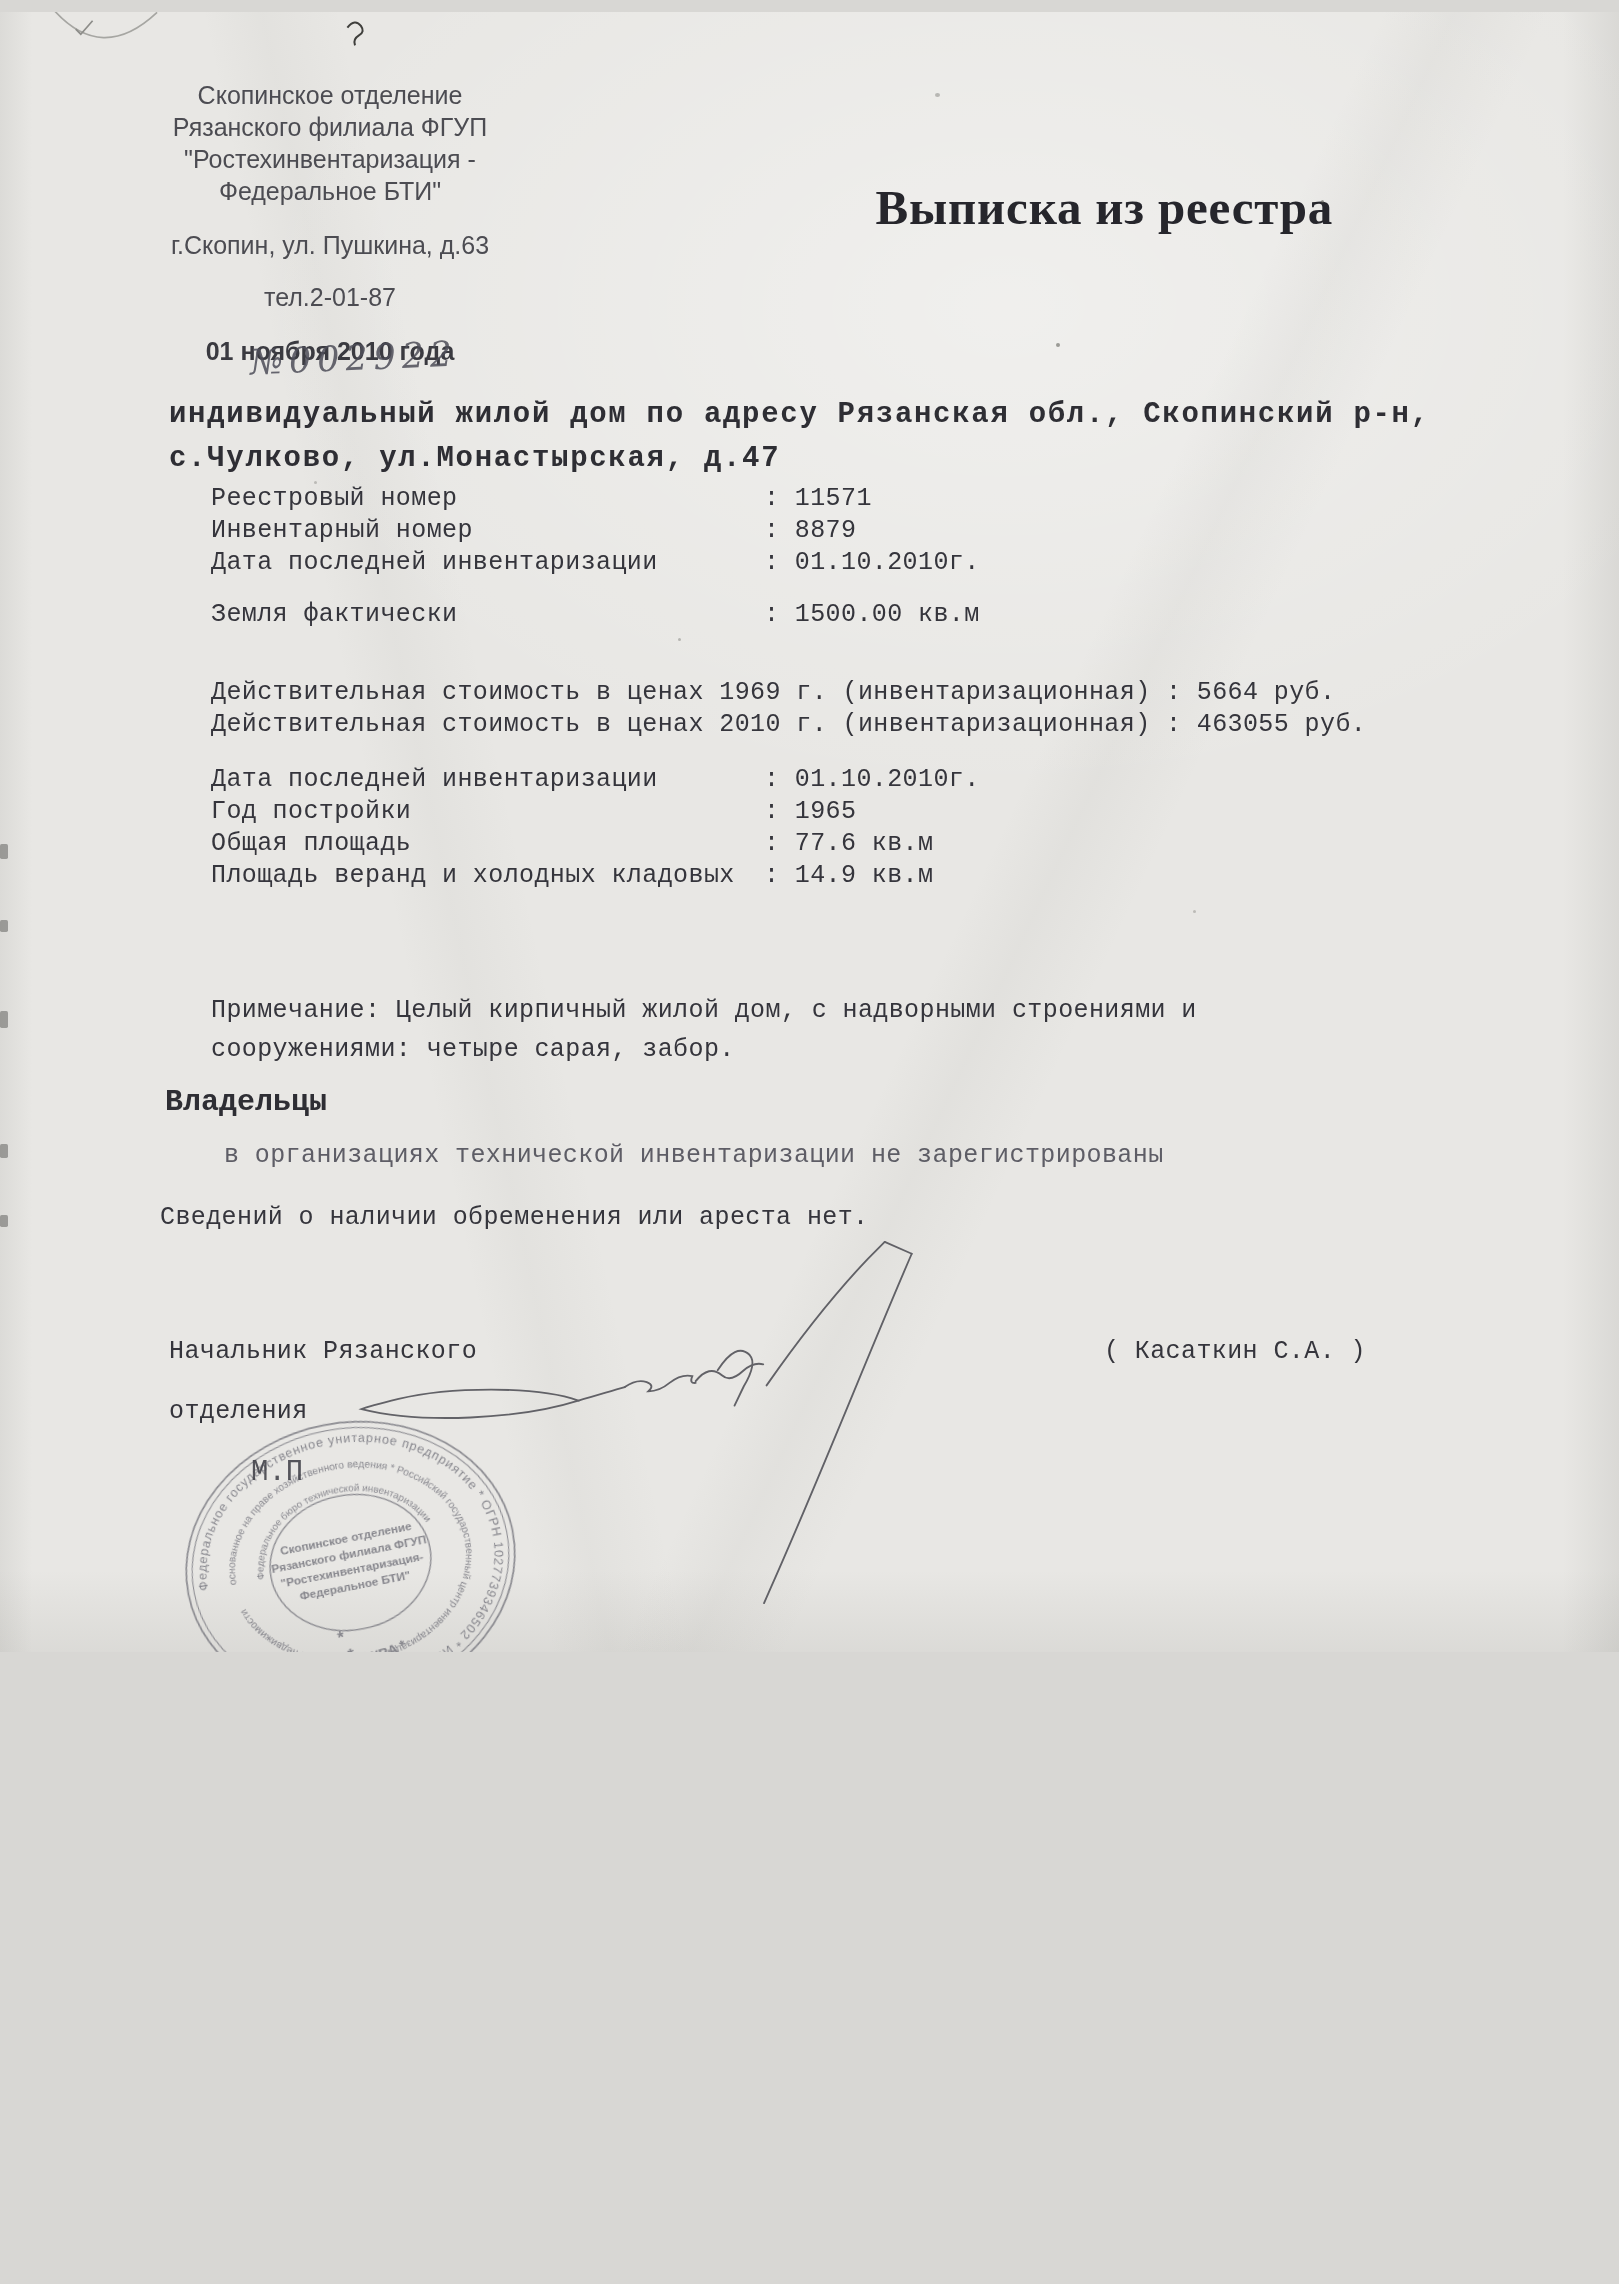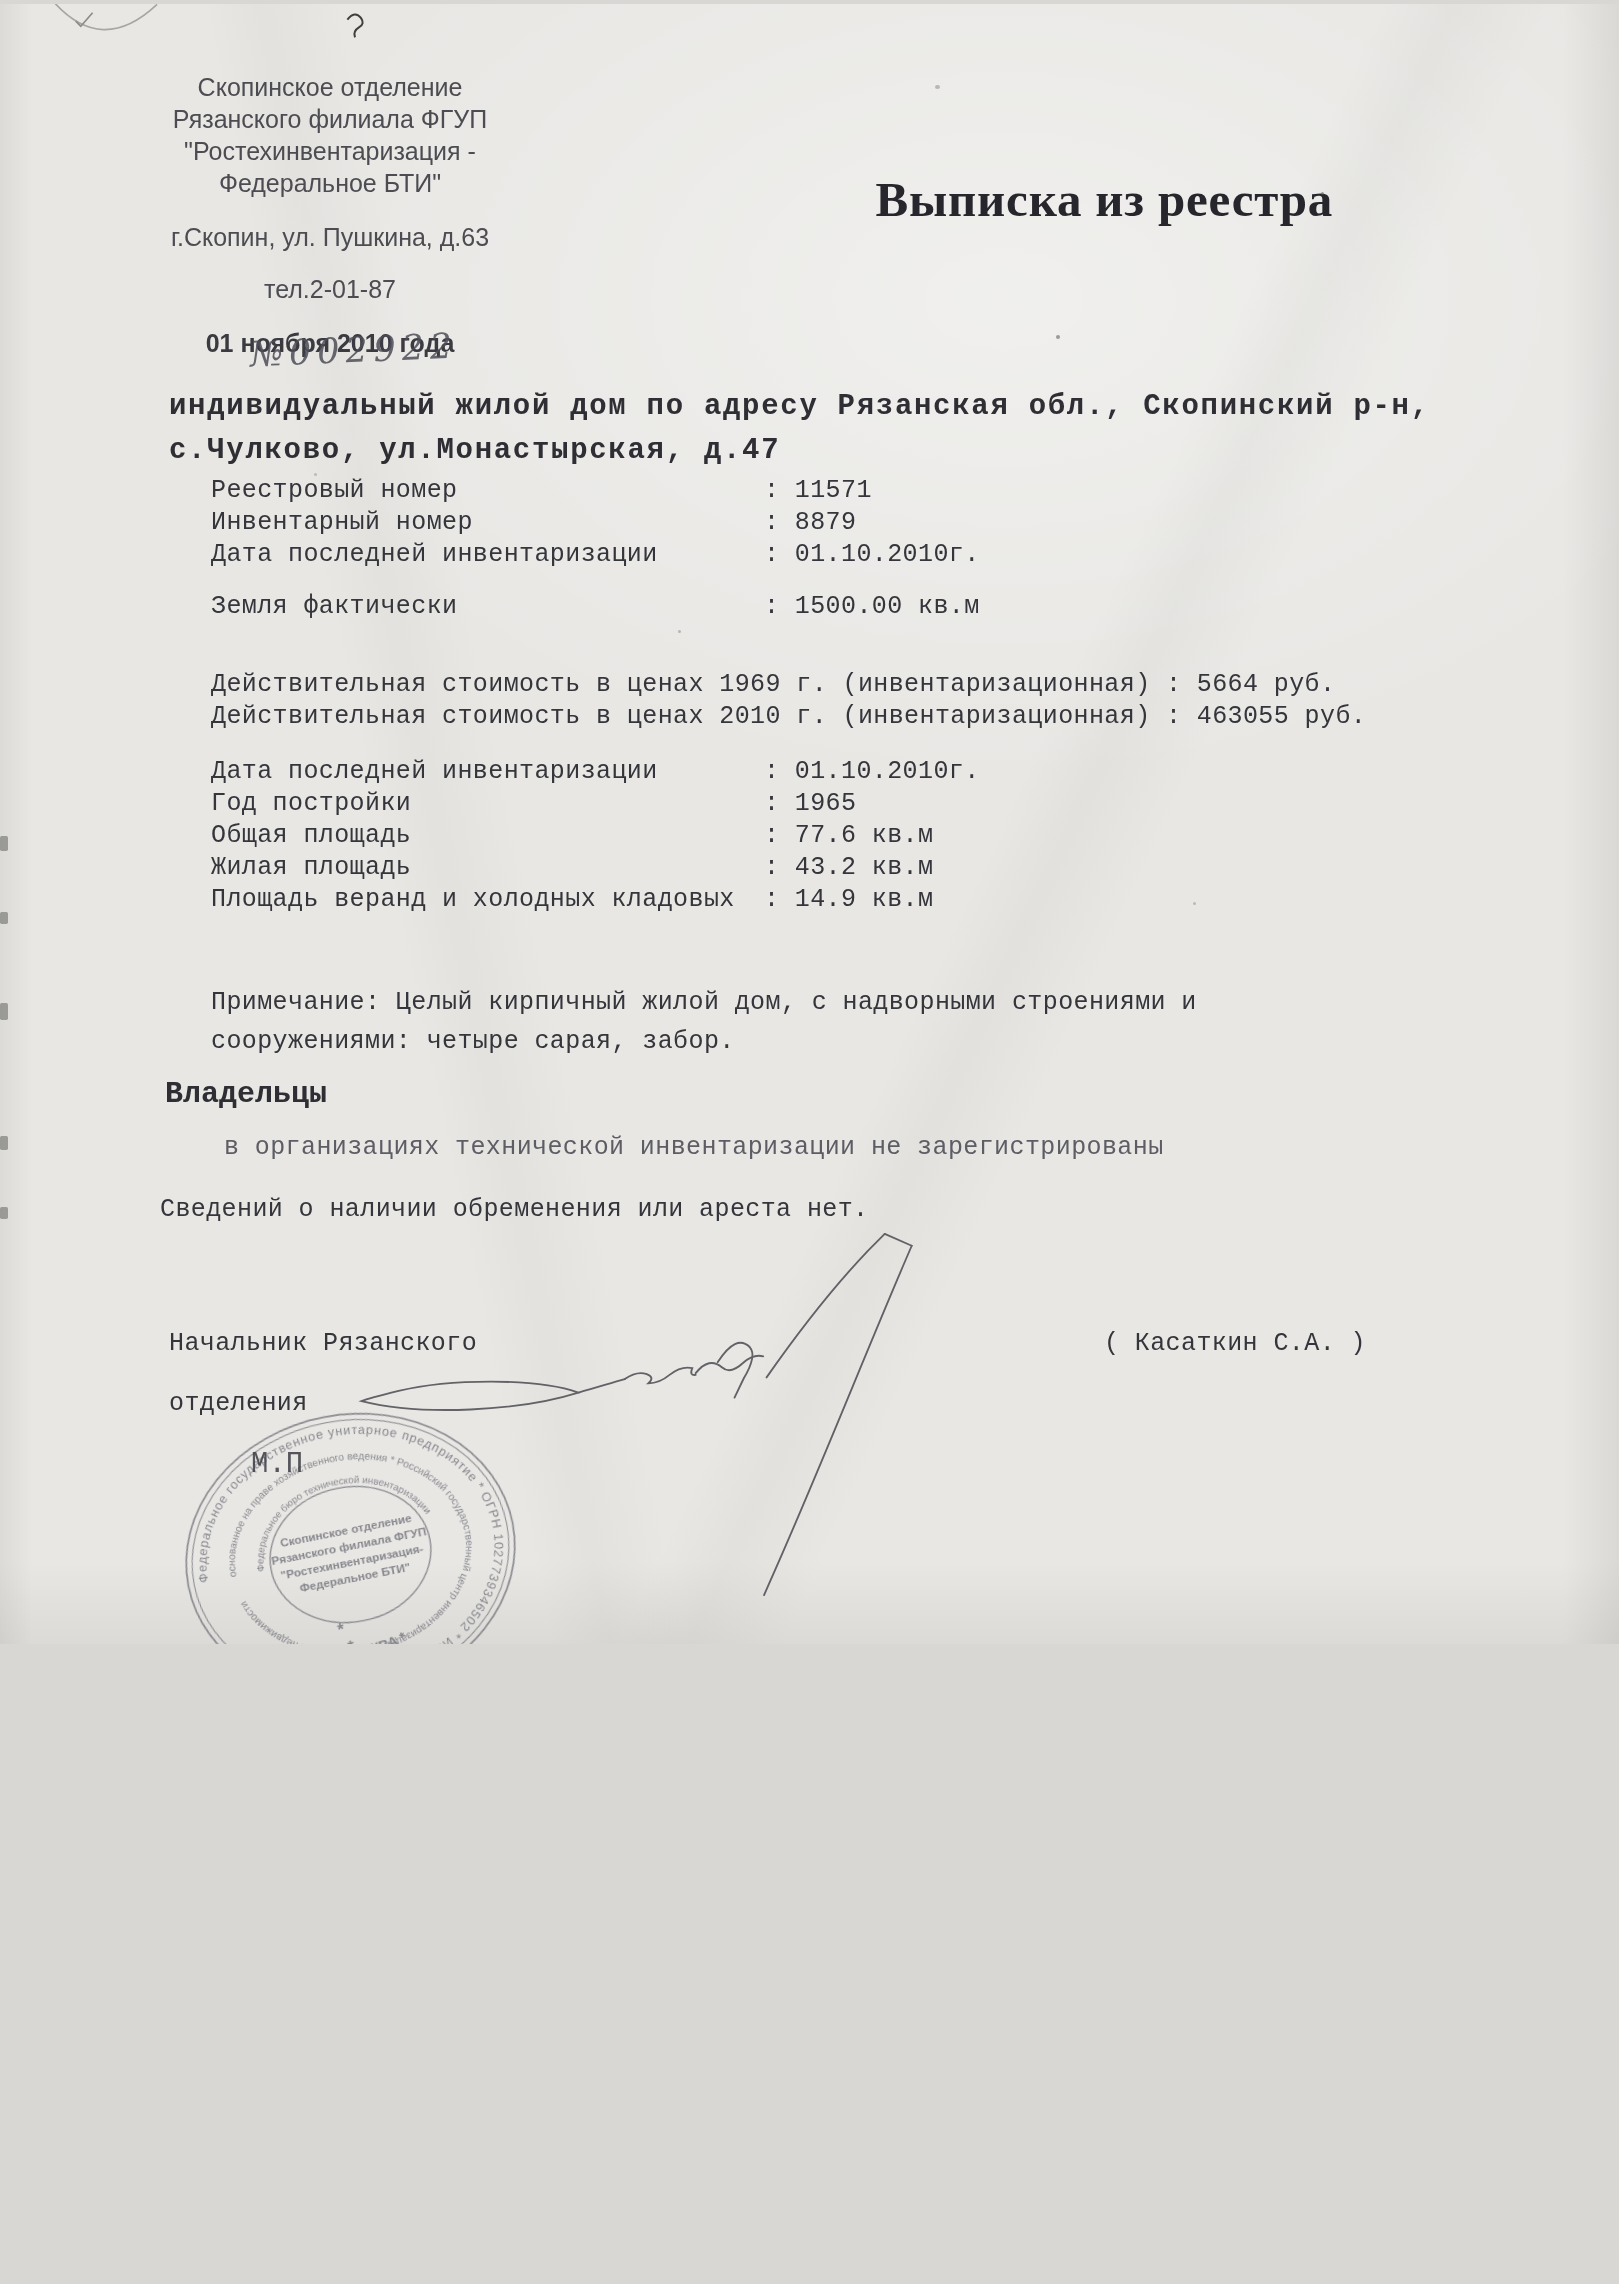--- a/index.html
+++ b/index.html
@@ -1,19 +1,19 @@
 <!DOCTYPE html>
 <html style="font-size:13.5px"><head>
 <meta charset="utf-8">
 <style>
   html,body{margin:0;padding:0;background:#d8d7d4;}
   .page{
     position:relative;
     width:1620px;height:1640px;
-    margin:4px auto;
+    margin:12px auto;
     overflow:hidden;
     color:#33333a;
     background:
       linear-gradient(115deg, transparent 58%, rgba(125,125,118,.06) 61%, transparent 65%),
       linear-gradient(78deg, transparent 28%, rgba(125,125,118,.05) 31%, transparent 35%),
       linear-gradient(90deg, rgba(110,110,104,.10), transparent 2%, transparent 96.5%, rgba(110,110,104,.12)),
       linear-gradient(0deg, rgba(105,105,98,.10), transparent 5%),
       radial-gradient(1181px 759px at 62% 18%, rgba(255,255,255,.35), transparent 65%),
       #e8e7e4;
     font-family:"Liberation Mono","DejaVu Sans Mono",monospace;
@@ -126,24 +126,20 @@
     </div>
     <div class="fieldrow">
       <span class="lbl">Год постройки</span>
       <span>: 1965</span>
     </div>
     <div class="fieldrow">
       <span class="lbl">Общая площадь</span>
       <span>: 77.6 кв.м</span>
     </div>
     <div class="fieldrow">
-      <span class="lbl">Жилая площадь</span>
-      <span>: 43.2 кв.м</span>
-    </div>
-    <div class="fieldrow">
       <span class="lbl">Площадь веранд и холодных кладовых</span>
       <span>: 14.9 кв.м</span>
     </div>
   </div>
 
   <div class="abs tw note">
     <div>Примечание: Целый кирпичный жилой дом, с надворными строениями и</div>
     <div>сооружениями: четыре сарая, забор.</div>
   </div>
 

